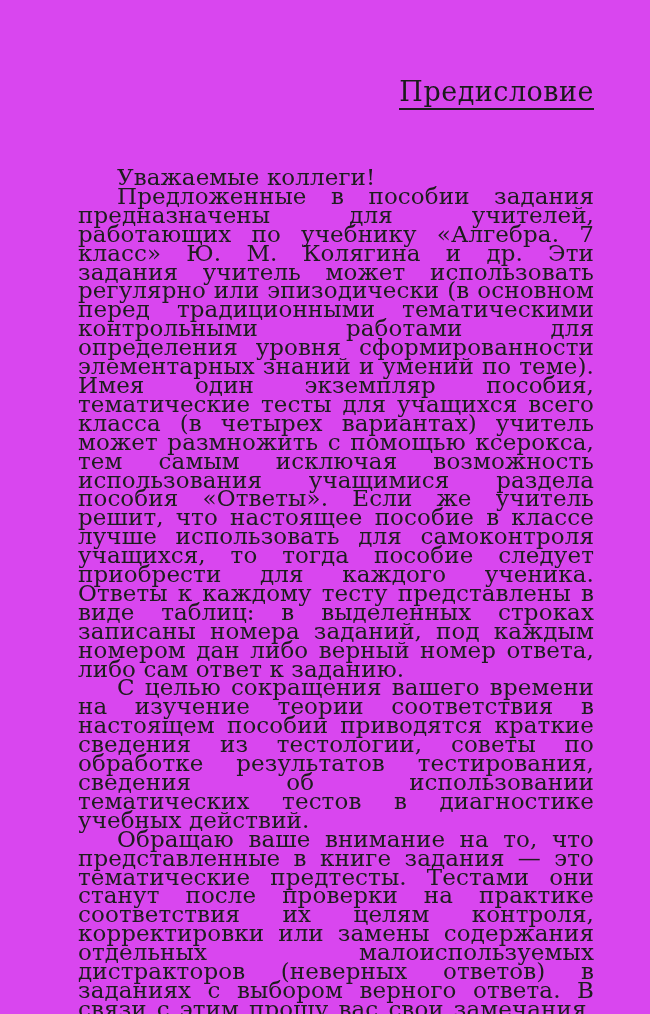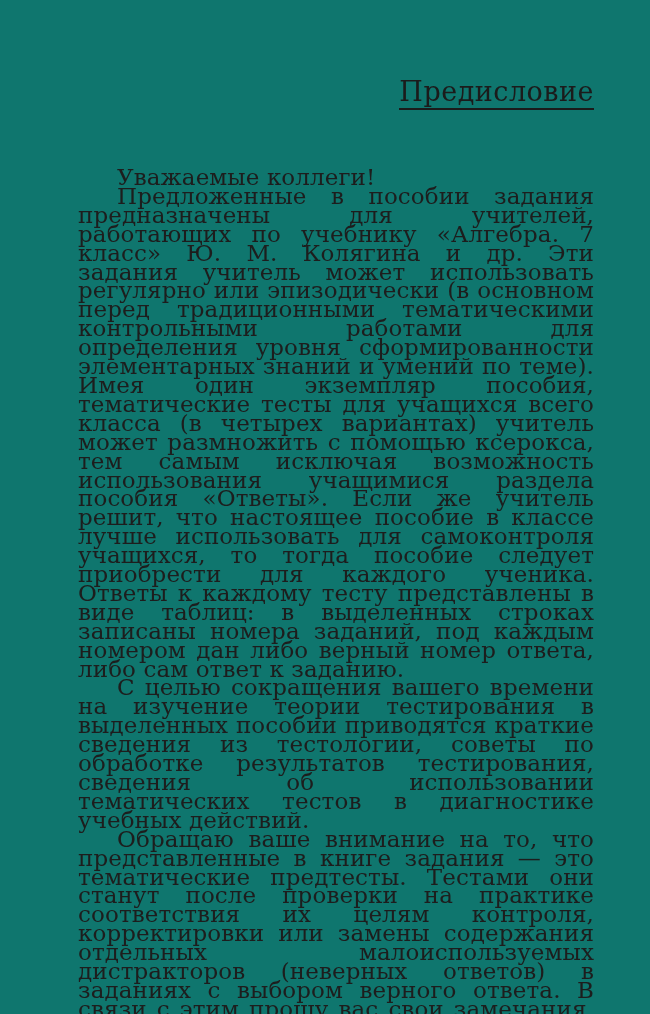--- a/index.html
+++ b/index.html
@@ -4,21 +4,21 @@
 <style>
   html, body {
     margin: 0;
     padding: 0;
     background: #ffffff;
   }
   .sheet {
     position: relative;
     width: 650px;
     height: 1014px;
-    background: #0f766e;
+    background: #d946ef;
     overflow: hidden;
     font-family: "DejaVu Serif", serif;
     color: #1d1d1d;
   }
   .title-row {
     position: absolute;
     left: 78px;
     top: 76px;
     width: 516px;
     text-align: right;
@@ -65,21 +65,21 @@
   <div class="title-row">
     <h1 class="page-title">Предисловие</h1>
   </div>
 
   <div class="text-block">
 
     <p><span>Уважаемые коллеги!</span></p>
 
     <p><span>Предложенные в пособии задания предназначены для учителей, работающих по учебнику «Алгебра. 7 класс» Ю. М. Колягина и др. Эти задания учитель может использовать регулярно или эпизодически (в основном перед традиционными тематическими контрольными работами для определения уровня сформированности </span><span class="ital">элементарных знаний и умений</span><span> по теме). Имея один экземпляр пособия, тематические тесты для учащихся всего класса (в четырех вариантах) учитель может размножить с помощью ксерокса, тем самым исключая возможность использования учащимися раздела пособия «Ответы». Если же учитель решит, что настоящее пособие в классе лучше использовать для самоконтроля учащихся, то тогда пособие следует приобрести для каждого ученика. Ответы к каждому тесту представлены в виде таблиц: в выделенных строках записаны номера заданий, под каждым номером дан либо верный номер ответа, либо сам ответ к заданию.</span></p>
 
-    <p><span>С целью сокращения вашего времени на изучение теории тестирования в выделенных пособии приводятся краткие сведения из тестологии, советы по обработке результатов тестирования, сведения об использовании тематических тестов в диагностике учебных действий.</span></p>
+    <p><span>С целью сокращения вашего времени на изучение теории соответствия в настоящем пособии приводятся краткие сведения из тестологии, советы по обработке результатов тестирования, сведения об использовании тематических тестов в диагностике учебных действий.</span></p>
 
     <p><span>Обращаю ваше внимание на то, что представленные в книге задания — это тематические </span><span class="ital">предтесты</span><span>. Тестами они станут после проверки на практике соответствия их целям контроля, корректировки или замены содержания отдельных малоиспользуемых дистракторов (неверных ответов) в заданиях с выбором верного ответа. В связи с этим прошу вас свои замечания, исправления и дополнения по результатам использования предложенных заданий присылать в редакцию математики издательства «Просвещение» (на имя автора) по адресу: 127473, Москва, ул. Краснопролетарская, д. 16, стр. 3, этаж 4, помещение I.</span></p>
 
     <p class="signature">Москва</p>
 
   </div>
 
 </div>
 
 </body></html>

